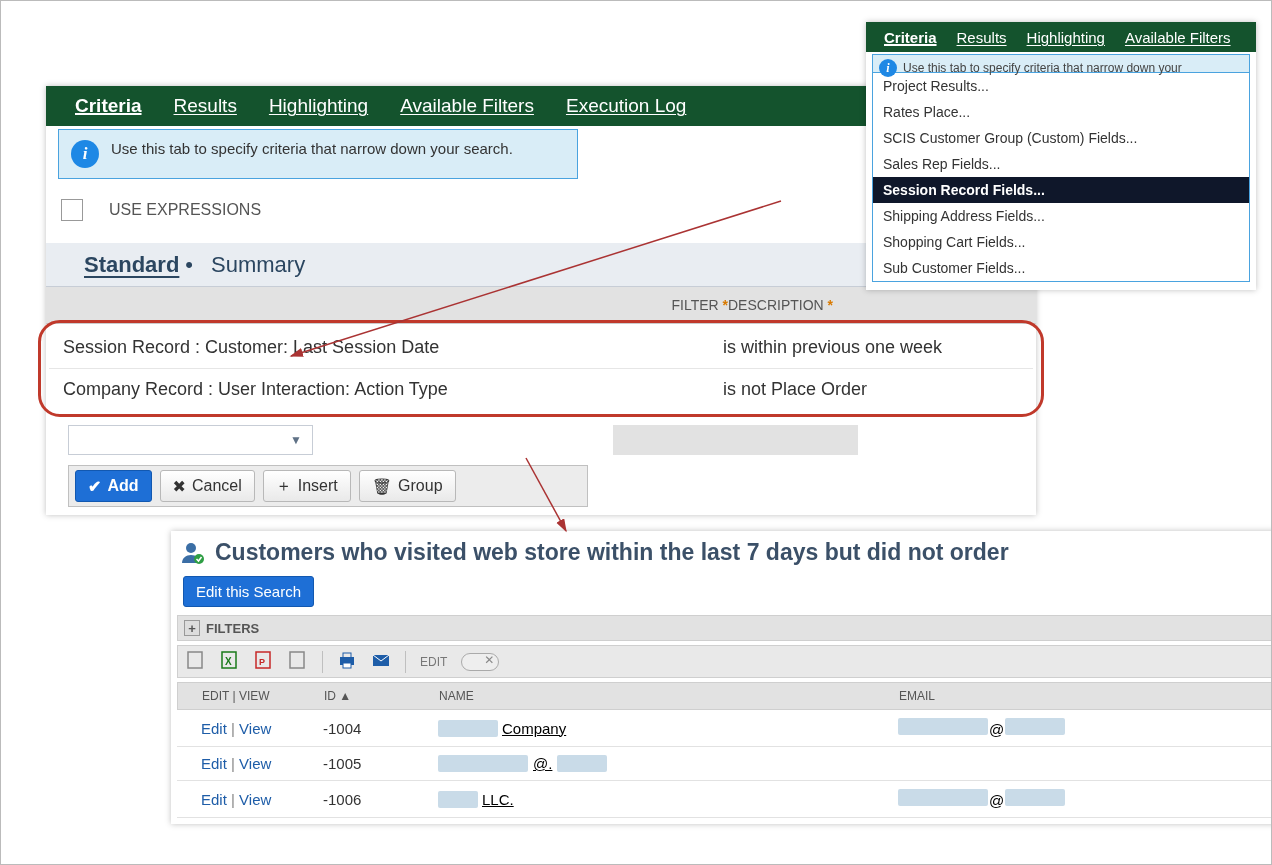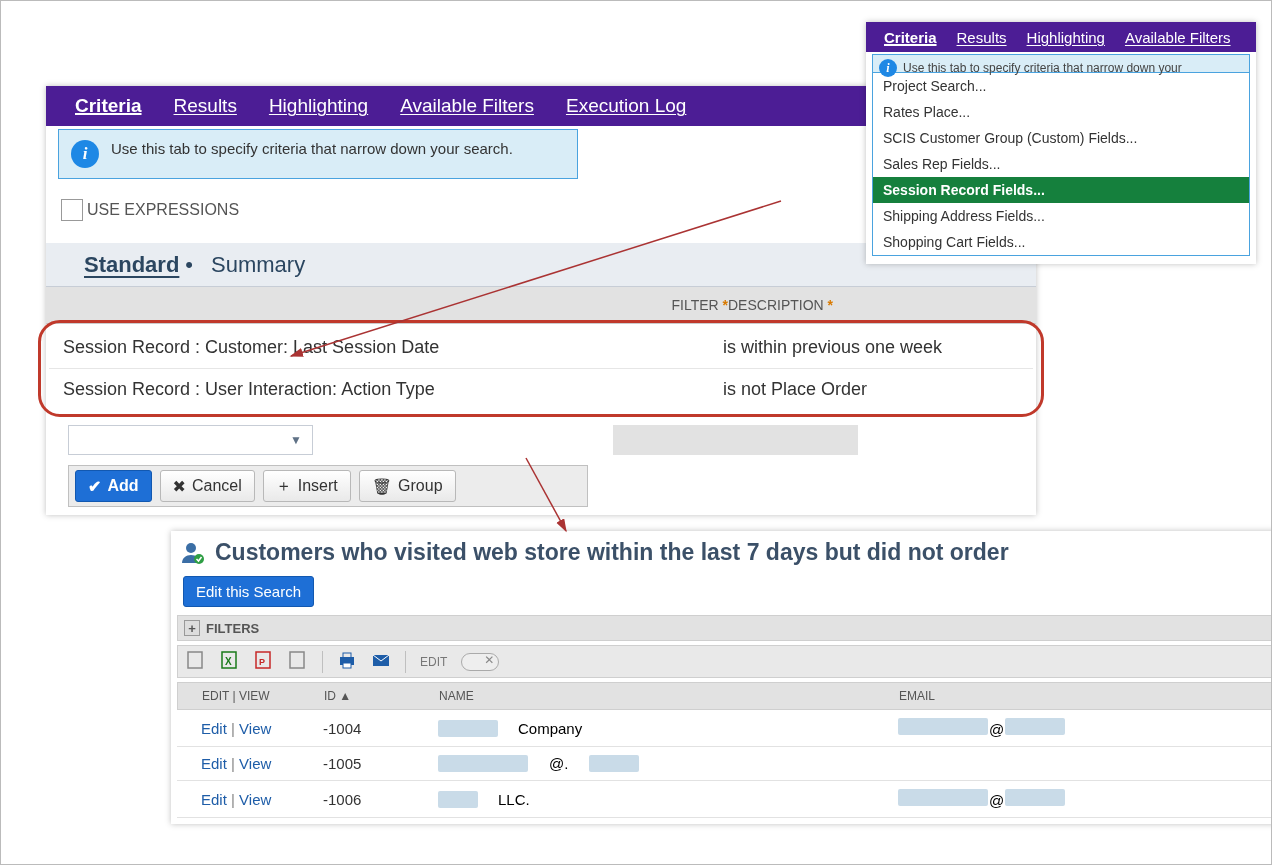--- a/index.html
+++ b/index.html
@@ -16,21 +16,21 @@
   
   .panel-a {
     position: absolute;
     left: 45px;
     top: 85px;
     width: 990px;
     box-shadow: 0 0 6px rgba(0,0,0,.25);
     background: #fff;
   }
   .tabstrip {
-    background: #4c1d95;
+    background: #14532d;
     display: flex;
     align-items: center;
     font-size: 19px;
     color: #fff;
     padding-left: 13px;
     height: 40px;
   }
   .tabstrip .tab {
     padding: 0 16px;
     height: 40px;
@@ -53,21 +53,21 @@
   }
   .info-icon {
     width: 28px; height: 28px; border-radius: 50%;
     background: #1e88e5; color: #fff; font-weight: 700;
     display: flex; align-items: center; justify-content: center;
     margin-right: 12px; font-family: Georgia, serif;
     font-style: italic; font-size: 17px; flex: none;
   }
   .use-exp {
     margin: 20px 0 0 15px;
-    display: flex; align-items: center; gap: 4px;
+    display: flex; align-items: center; gap: 26px;
     font-size: 16px; color: #555;
   }
   .use-exp .chk { width: 22px; height: 22px; border: 1px solid #999; background: #fff; }
 
   .subtabs {
     margin-top: 22px;
     background: #e9edf2;
     display: flex; align-items: center;
     height: 44px;
     border-bottom: 1px solid #c7cdd6;
@@ -159,21 +159,21 @@
   .droplist {
     margin: -10px 6px 0 6px;
     border: 1px solid #4aa3df;
     background: #fff;
     padding-top: 10px;
   }
   .droplist .item {
     font-size: 14px; color: #333; padding: 5px 10px; cursor: pointer;
   }
   .droplist .item.first-cut { margin-top:-10px; }
-  .droplist .item.selected { background: #15803d; color: #fff; font-weight: 600; }
+  .droplist .item.selected { background: #0f172a; color: #fff; font-weight: 600; }
   .panel-b .trunc { height: 8px; }
 
   
   .panel-c {
     position: absolute;
     left: 170px; top: 530px;
     width: 1184px;
     background: #fff;
     box-shadow: 0 0 6px rgba(0,0,0,.25);
     padding-bottom: 6px;
@@ -218,21 +218,21 @@
   .grid-head > div:nth-child(1){ flex:0 0 140px; padding-left:18px;}
   .grid-head > div:nth-child(2){ flex:0 0 115px;}
   .grid-head > div:nth-child(3){ flex:0 0 460px;}
   .grid-head > div:nth-child(4){ flex:1;}
   .grid-row {
     margin: 0 6px; border-bottom:1px solid #e2e2e2;
     display:flex; font-size:15px; padding:8px 6px; align-items:center;
   }
   .grid-row > div:nth-child(1){ flex:0 0 140px; padding-left:18px;}
   .grid-row > div:nth-child(2){ flex:0 0 115px; color:#333;}
-  .grid-row > div:nth-child(3){ flex:0 0 460px; display:flex; gap:20px;}
+  .grid-row > div:nth-child(3){ flex:0 0 460px; display:flex; gap:4px;text-decoration:underline;}
   .grid-row > div:nth-child(4){ flex:1;}
   .link { color:#1e5da8; }
   .sep2 { color:#888; }
   .blur { background:#c9dbe8; color:transparent; border-radius:2px; display:inline-block;}
   .blur.w60{width:60px;height:17px;} .blur.w40{width:40px;height:17px;}
   .blur.w90{width:90px;height:17px;} .blur.w50{width:50px;height:17px;}
   .at { padding:0 1px; }
 
   
   .arrow { position:absolute; pointer-events:none; }
@@ -280,21 +280,21 @@
     <div><span>FILTER</span> <span class="star">*</span></div>
     <div><span>DESCRIPTION</span> <span class="star">*</span></div>
   </div>
 
   <div class="filter-rows-wrap">
     <div class="filter-row">
       <div class="col-f">Session Record : Customer: Last Session Date</div>
       <div>is within previous one week</div>
     </div>
     <div class="filter-row">
-      <div class="col-f">Session Record : User Interaction: Action Type</div>
+      <div class="col-f">Company Record : User Interaction: Action Type</div>
       <div>is not Place Order</div>
     </div>
   </div>
 
   <div class="new-filter">
     <div class="dd">
         <span class="chevdown">▼</span>
       </div>
     <div class="ddblank"></div>
   </div>
@@ -332,27 +332,28 @@
       </div>
     <div class="tab">
         <span>Available Filters</span>
       </div>
   </div>
   <div class="infobox-sm">
     <div class="info-icon sm">i</div>
     <span>Use this tab to specify criteria that narrow down your</span>
   </div>
   <div class="droplist">
-    <div class="item first-cut">Project Search...</div>
+    <div class="item first-cut">Project Results...</div>
     <div class="item">Rates Place...</div>
     <div class="item">SCIS Customer Group (Custom) Fields...</div>
     <div class="item">Sales Rep Fields...</div>
     <div class="item selected">Session Record Fields...</div>
     <div class="item">Shipping Address Fields...</div>
     <div class="item">Shopping Cart Fields...</div>
+    <div class="item">Sub Customer Fields...</div>
   </div>
   <div class="trunc"></div>
 </div>
 
 <div class="panel-c">
   <div class="title-row">
     <span class="silhouette">
       <svg viewBox="0 0 24 24">
           <circle cx="10" cy="7" r="5" fill="#3b6ea5"></circle>
           <path d="M1 22c0-5 4-8 9-8s9 3 9 8" fill="#3b6ea5"></path>

